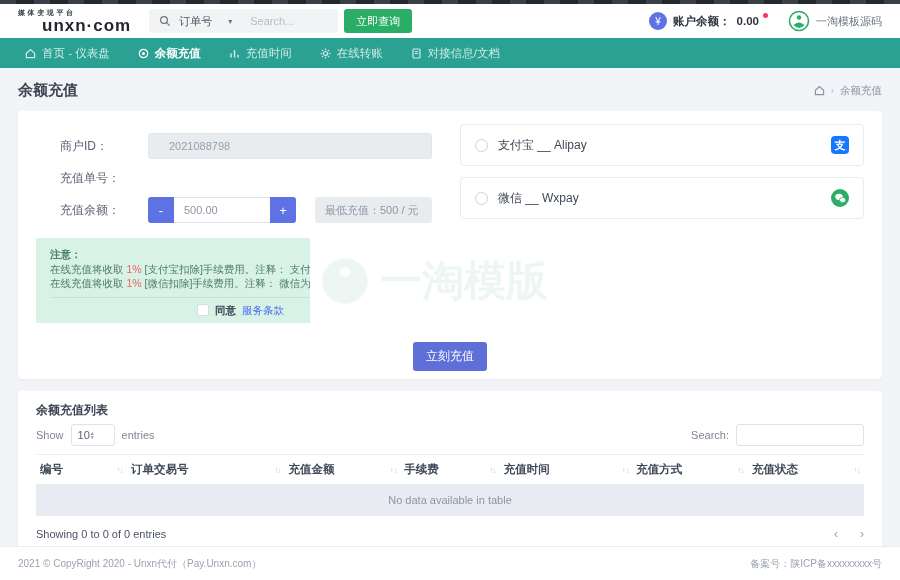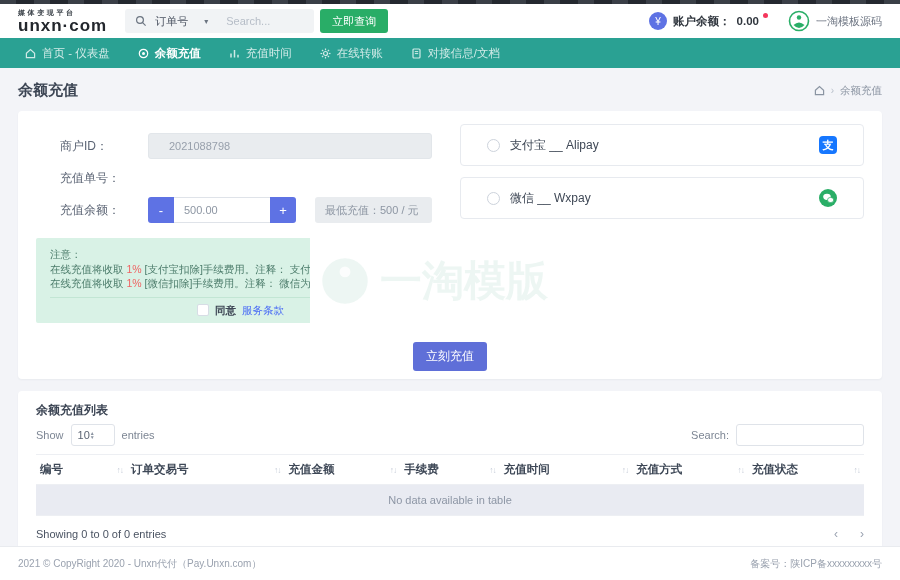--- a/index.html
+++ b/index.html
@@ -9,21 +9,21 @@
     background:#f3f4f8;
     position:relative;
     overflow:hidden;
   }
   
   .top-strip{height:4px;background:repeating-linear-gradient(90deg,#3a3f47 0 16px,#24282f 16px 34px);}
   
   .header{height:34px;background:#fff;display:flex;align-items:center;padding:0 18px;}
   .brand{line-height:1;margin-right:12px;}
   .brand-top{font-size:7px;font-weight:bold;letter-spacing:2.6px;color:#3a4148;display:block;margin-bottom:1px;}
-  .brand-name{font-size:17px;font-weight:800;color:#23272d;letter-spacing:1px;display:block;}
+  .brand-name{font-size:17px;font-weight:800;color:#23272d;letter-spacing:1px;display:block;margin-left:24px;}
   .search-group{display:flex;align-items:center;height:24px;background:#f1f3f5;border-radius:3px;padding:0 10px;margin-left:6px;}
   .search-icon{display:flex;color:#6b7480;}
   .search-type{font-size:11px;color:#4a5260;margin-left:8px;}
   .chevron{margin-left:16px;font-size:8px;color:#6b7480;}
   .search-input{border:none;background:transparent;font-size:11px;color:#5a6472;width:78px;margin-left:18px;outline:none;}
   .search-input::placeholder{color:#b6bdc7;}
   .search-btn{height:24px;background:#29ad67;color:#fff;font-size:11px;border:none;border-radius:3px;padding:0 12px;margin-left:6px;cursor:pointer;}
   .header-right{margin-left:auto;display:flex;align-items:center;gap:20px;}
   .balance{display:flex;align-items:flex-start;gap:6px;cursor:pointer;}
   .yen-circle{width:18px;height:18px;border-radius:50%;background:#5e72e4;color:#fff;font-size:10px;display:flex;align-items:center;justify-content:center;margin-top:1px;}
@@ -44,28 +44,28 @@
   .card{background:#fff;border-radius:4px;margin:0 18px;box-shadow:0 1px 2px rgba(40,50,70,.05);}
   .main-card{position:relative;height:268px;}
   .form-label{position:absolute;left:42px;font-size:12px;color:#5b6474;line-height:26px;}
   .inp{position:absolute;left:130px;width:284px;height:26px;background:#e9ecef;border:1px solid #e2e6ea;border-radius:3px;font-size:11px;color:#98a0ac;padding:0 20px;line-height:24px;overflow:hidden;white-space:nowrap;}
   .stepper{position:absolute;left:130px;top:86px;width:148px;height:26px;display:flex;}
   .step-btn{width:26px;background:#5e72e4;color:#fff;font-size:13px;display:flex;align-items:center;justify-content:center;cursor:pointer;}
   .step-minus{border-radius:3px 0 0 3px;}
   .step-plus{border-radius:0 3px 3px 0;}
   .amount{flex:1;border-top:1px solid #dfe3e9;border-bottom:1px solid #dfe3e9;border-left:none;border-right:none;font-size:11px;color:#8d96a3;padding:0 10px;background:#fff;outline:none;min-width:0;}
   .min-hint{position:absolute;left:297px;top:86px;width:117px;height:26px;background:#e9ecef;border-radius:3px;font-size:11px;color:#8d96a3;display:flex;align-items:center;padding:0 10px;white-space:nowrap;}
-  .pay-box{position:absolute;left:442px;width:404px;height:42px;border:1px solid #e7eaef;border-radius:4px;display:flex;align-items:center;padding:0 26px;cursor:pointer;}
+  .pay-box{position:absolute;left:442px;width:404px;height:42px;border:1px solid #e7eaef;border-radius:4px;display:flex;align-items:center;padding:0 14px;cursor:pointer;}
   .radio{width:13px;height:13px;border:1px solid #cdd3dc;border-radius:50%;background:#fff;flex:none;}
   .pay-label{margin-left:10px;font-size:12px;color:#3f4856;font-weight:500;}
   .pay-icon{margin-left:auto;width:18px;height:18px;display:flex;align-items:center;justify-content:center;color:#fff;}
   .alipay{background:#1677ff;border-radius:4px;font-size:11px;font-weight:bold;}
   .wechat{background:#2aae67;border-radius:50%;}
   .notice{position:absolute;left:18px;top:127px;width:409px;height:85px;background:#d9f2e6;border-radius:2px;padding:9px 14px;font-size:10.5px;color:#4d7d6c;line-height:14.5px;}
-  .notice-title{font-weight:normal;}
+  .notice-title{font-weight:bold;}
   .pct{color:#ef6363;}
   .notice-divider{border:none;border-top:1px solid #c2e6d4;margin:6px 0 5px;}
   .agree-row{display:flex;align-items:center;justify-content:center;gap:6px;}
   .checkbox{width:12px;height:12px;background:#fff;border:1px solid #d7dde5;border-radius:2px;cursor:pointer;flex:none;}
   .agree-label{font-weight:bold;color:#3f4856;}
   .terms-link{color:#4a6cf5;cursor:pointer;text-decoration:none;}
   .wm-white{position:absolute;left:292px;top:127px;width:152px;height:90px;background:#fff;}
   .wm{position:absolute;left:302px;top:142px;display:flex;align-items:center;gap:10px;color:rgba(58,160,120,.09);font-size:42px;font-weight:bold;pointer-events:none;white-space:nowrap;}
   .submit-btn{position:absolute;left:50%;top:231px;transform:translateX(-50%);background:#5f6fd8;color:#fff;border:none;border-radius:3px;font-size:12px;padding:6px 13px;cursor:pointer;}
   

